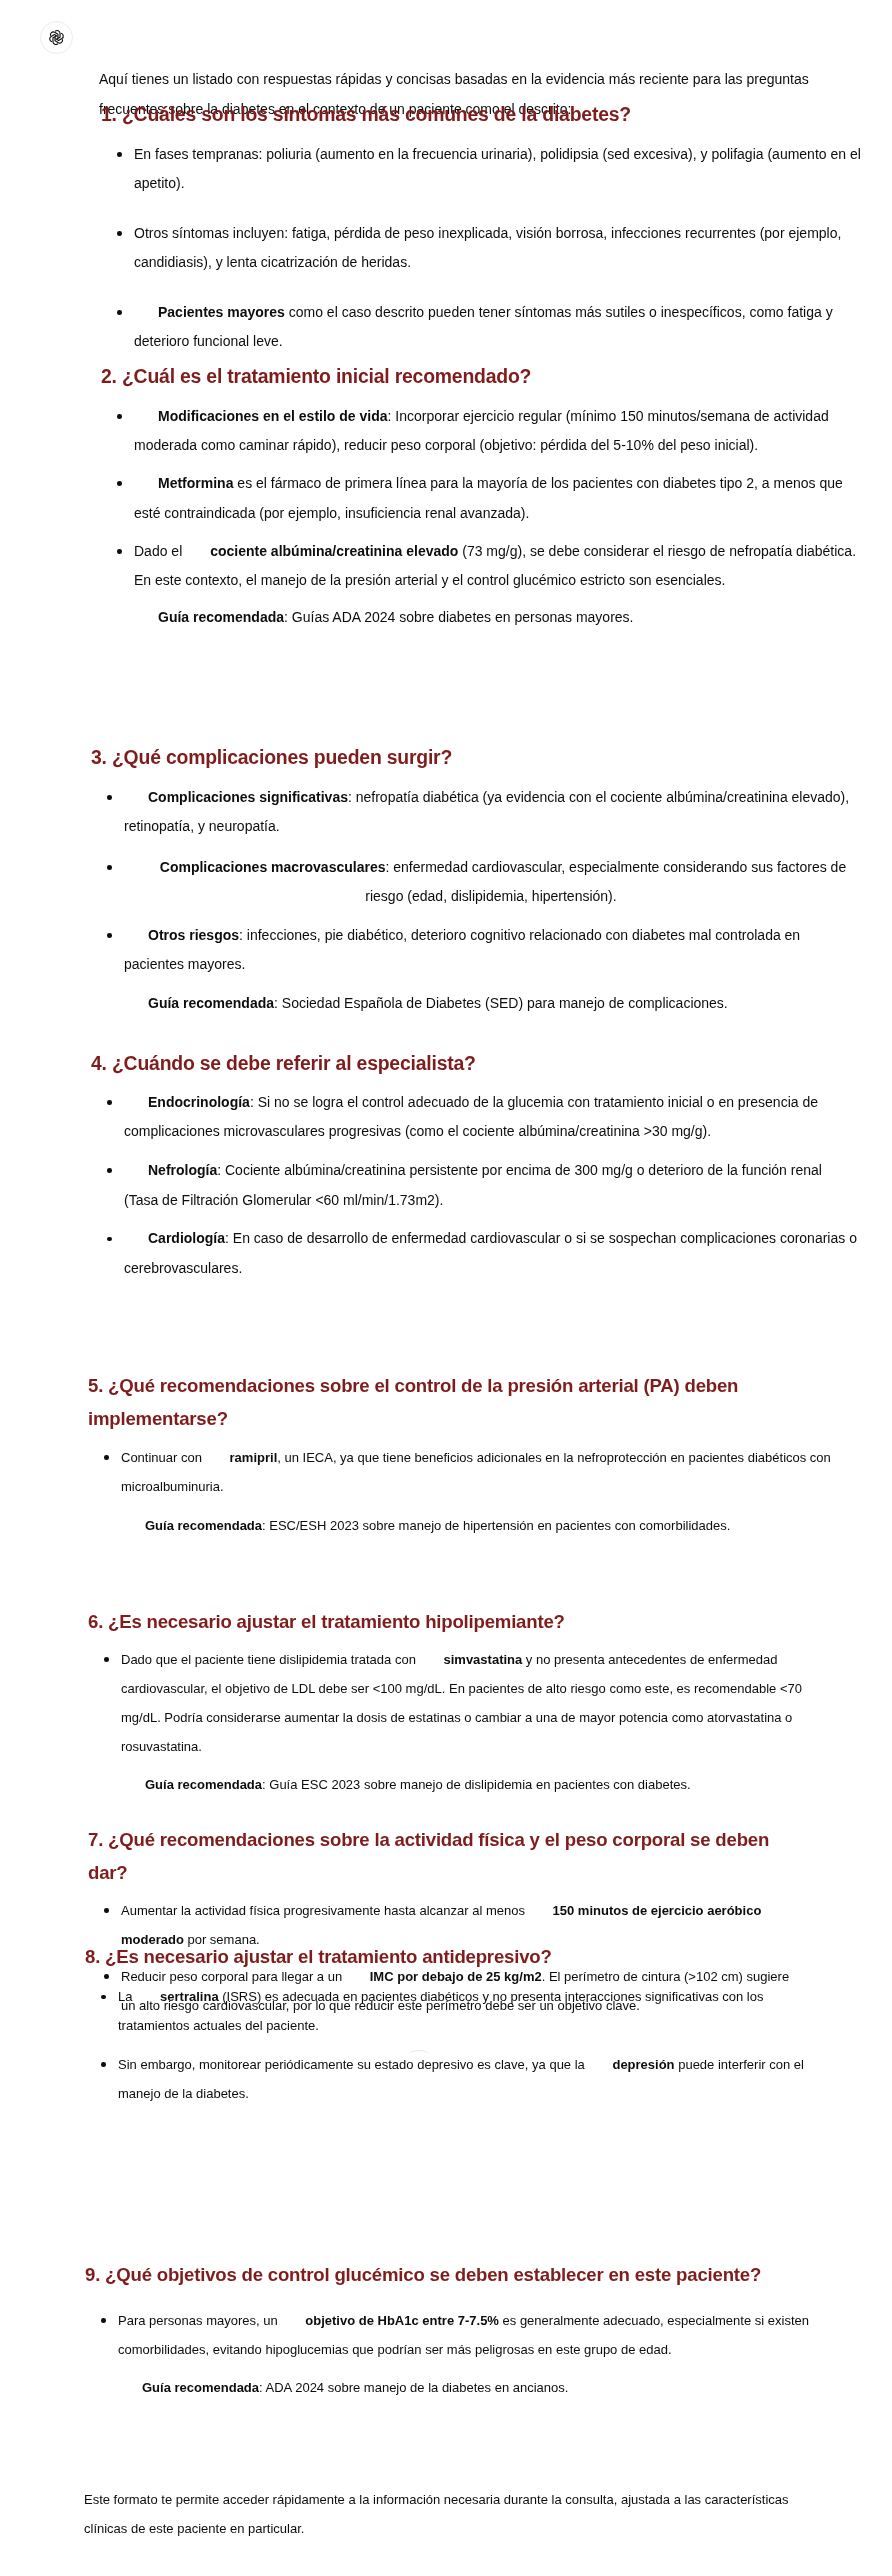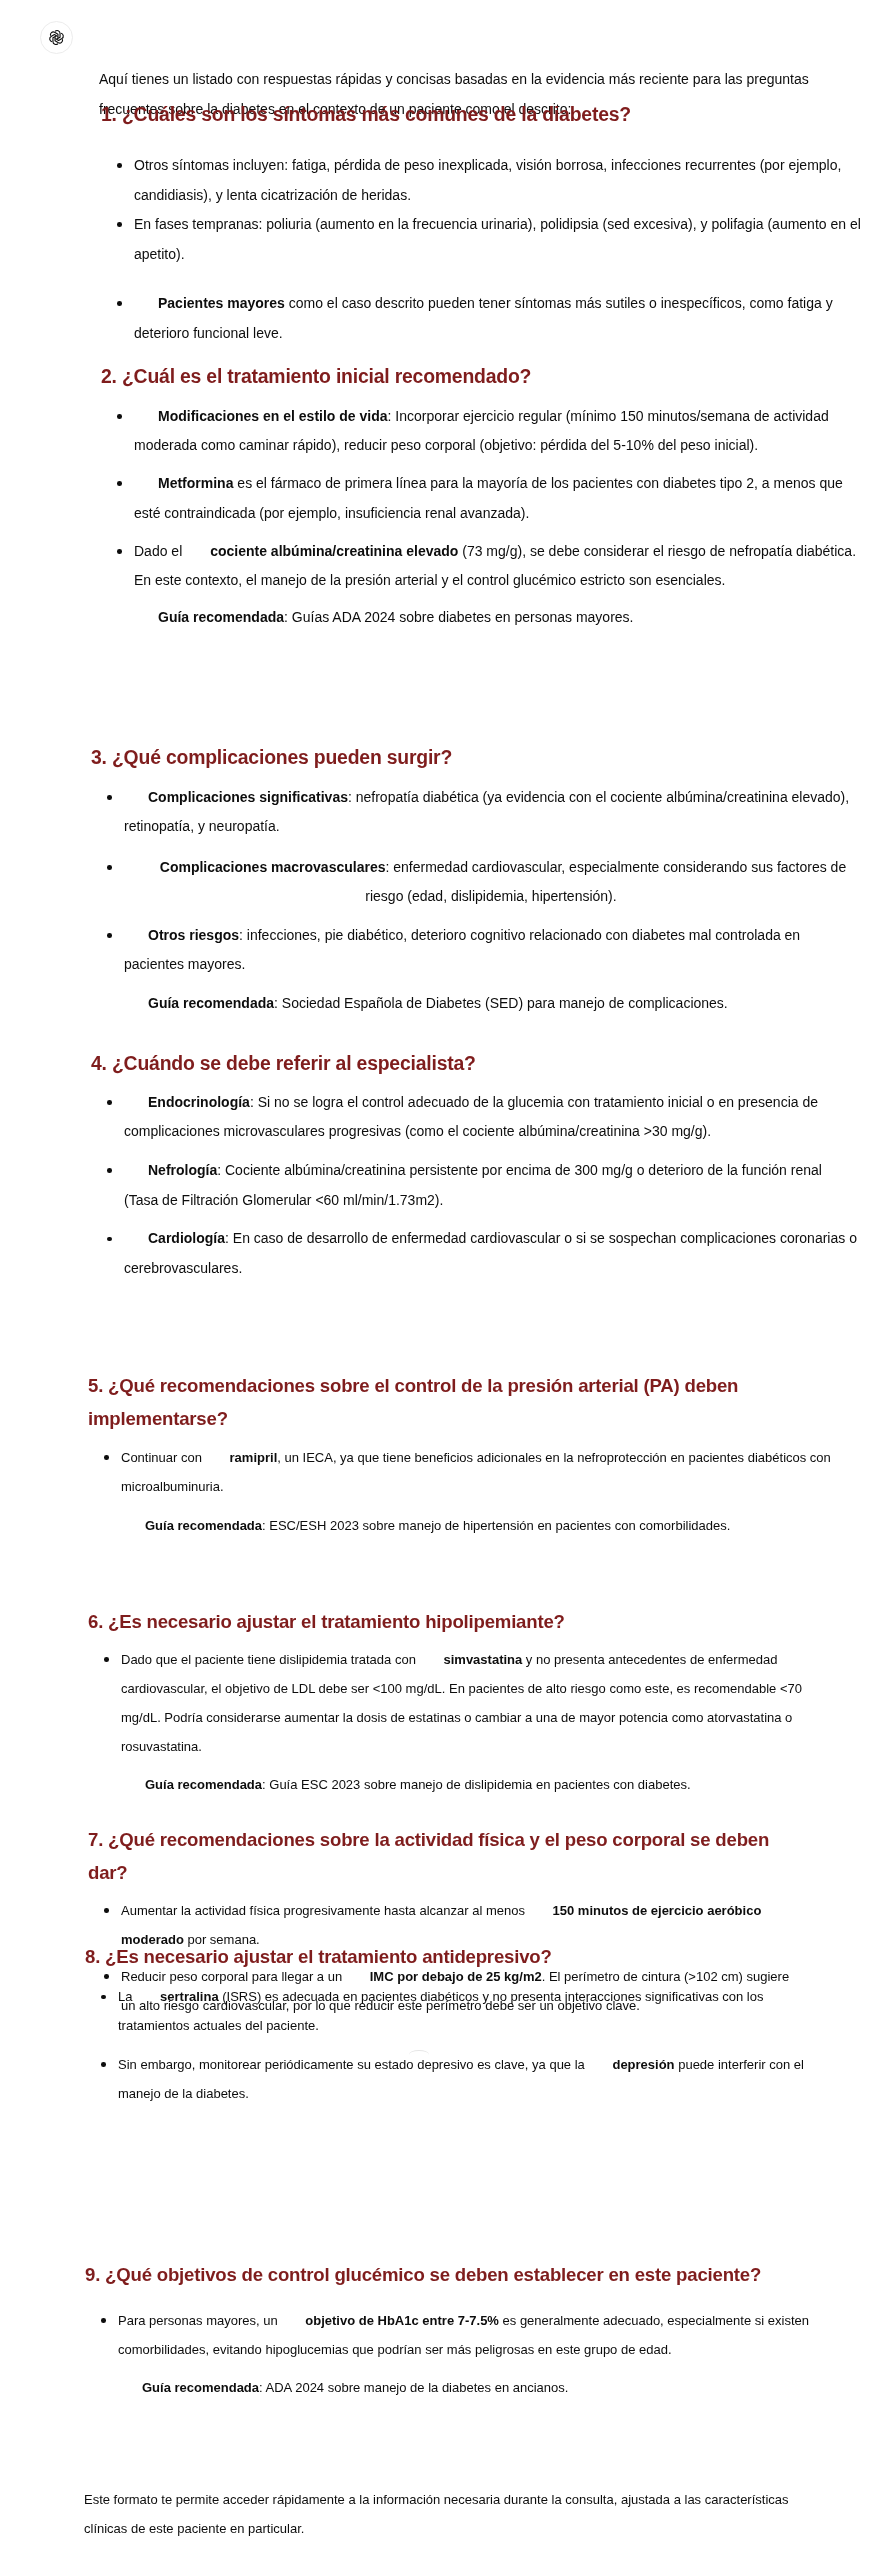--- a/index.html
+++ b/index.html
@@ -56,22 +56,22 @@
   </svg>
 </div>
 
 <div class="blk" style="left:99px; top:37px; width:744px;margin-top:28px;">
   <p class="p">Aquí tienes un listado con respuestas rápidas y concisas basadas en la evidencia más reciente para las preguntas frecuentes sobre la diabetes en el contexto de un paciente como el descrito:</p>
 </div>
 
 <div class="blk" style="left:101px; top:98px; width:760px;">
   <h3 class="h">1. ¿Cuáles son los síntomas más comunes de la diabetes?</h3>
   <ul class="items" style="margin-left:33px; margin-top:8.5px;">
+    <li><span>En fases tempranas: poliuria (aumento en la frecuencia urinaria), polidipsia (sed excesiva), y polifagia (aumento en el apetito).</span></li>
     <li style="margin-top:20px;"><span>Otros síntomas incluyen: fatiga, pérdida de peso inexplicada, visión borrosa, infecciones recurrentes (por ejemplo, candidiasis), y lenta cicatrización de heridas.</span></li>
-    <li><span>En fases tempranas: poliuria (aumento en la frecuencia urinaria), polidipsia (sed excesiva), y polifagia (aumento en el apetito).</span></li>
     <li style="margin-top:20px;"><b>Pacientes mayores</b><span> como el caso descrito pueden tener síntomas más sutiles o inespecíficos, como fatiga y deterioro funcional leve.</span></li>
   </ul>
 </div>
 
 <div class="blk" style="left:101px; top:360px; width:760px;">
   <h3 class="h">2. ¿Cuál es el tratamiento inicial recomendado?</h3>
   <ul class="items" style="margin-left:33px; margin-top:8.5px;">
     <li><b>Modificaciones en el estilo de vida</b><span>: Incorporar ejercicio regular (mínimo 150 minutos/semana de actividad moderada como caminar rápido), reducir peso corporal (objetivo: pérdida del 5-10% del peso inicial).</span></li>
     <li style="margin-top:8.5px;"><b>Metformina</b><span> es el fármaco de primera línea para la mayoría de los pacientes con diabetes tipo 2, a menos que esté contraindicada (por ejemplo, insuficiencia renal avanzada).</span></li>
     <li style="margin-top:8.5px;"><span>Dado el </span><b>cociente albúmina/creatinina elevado</b><span> (73 mg/g), se debe considerar el riesgo de nefropatía diabética. En este contexto, el manejo de la presión arterial y el control glucémico estricto son esenciales.</span></li>

